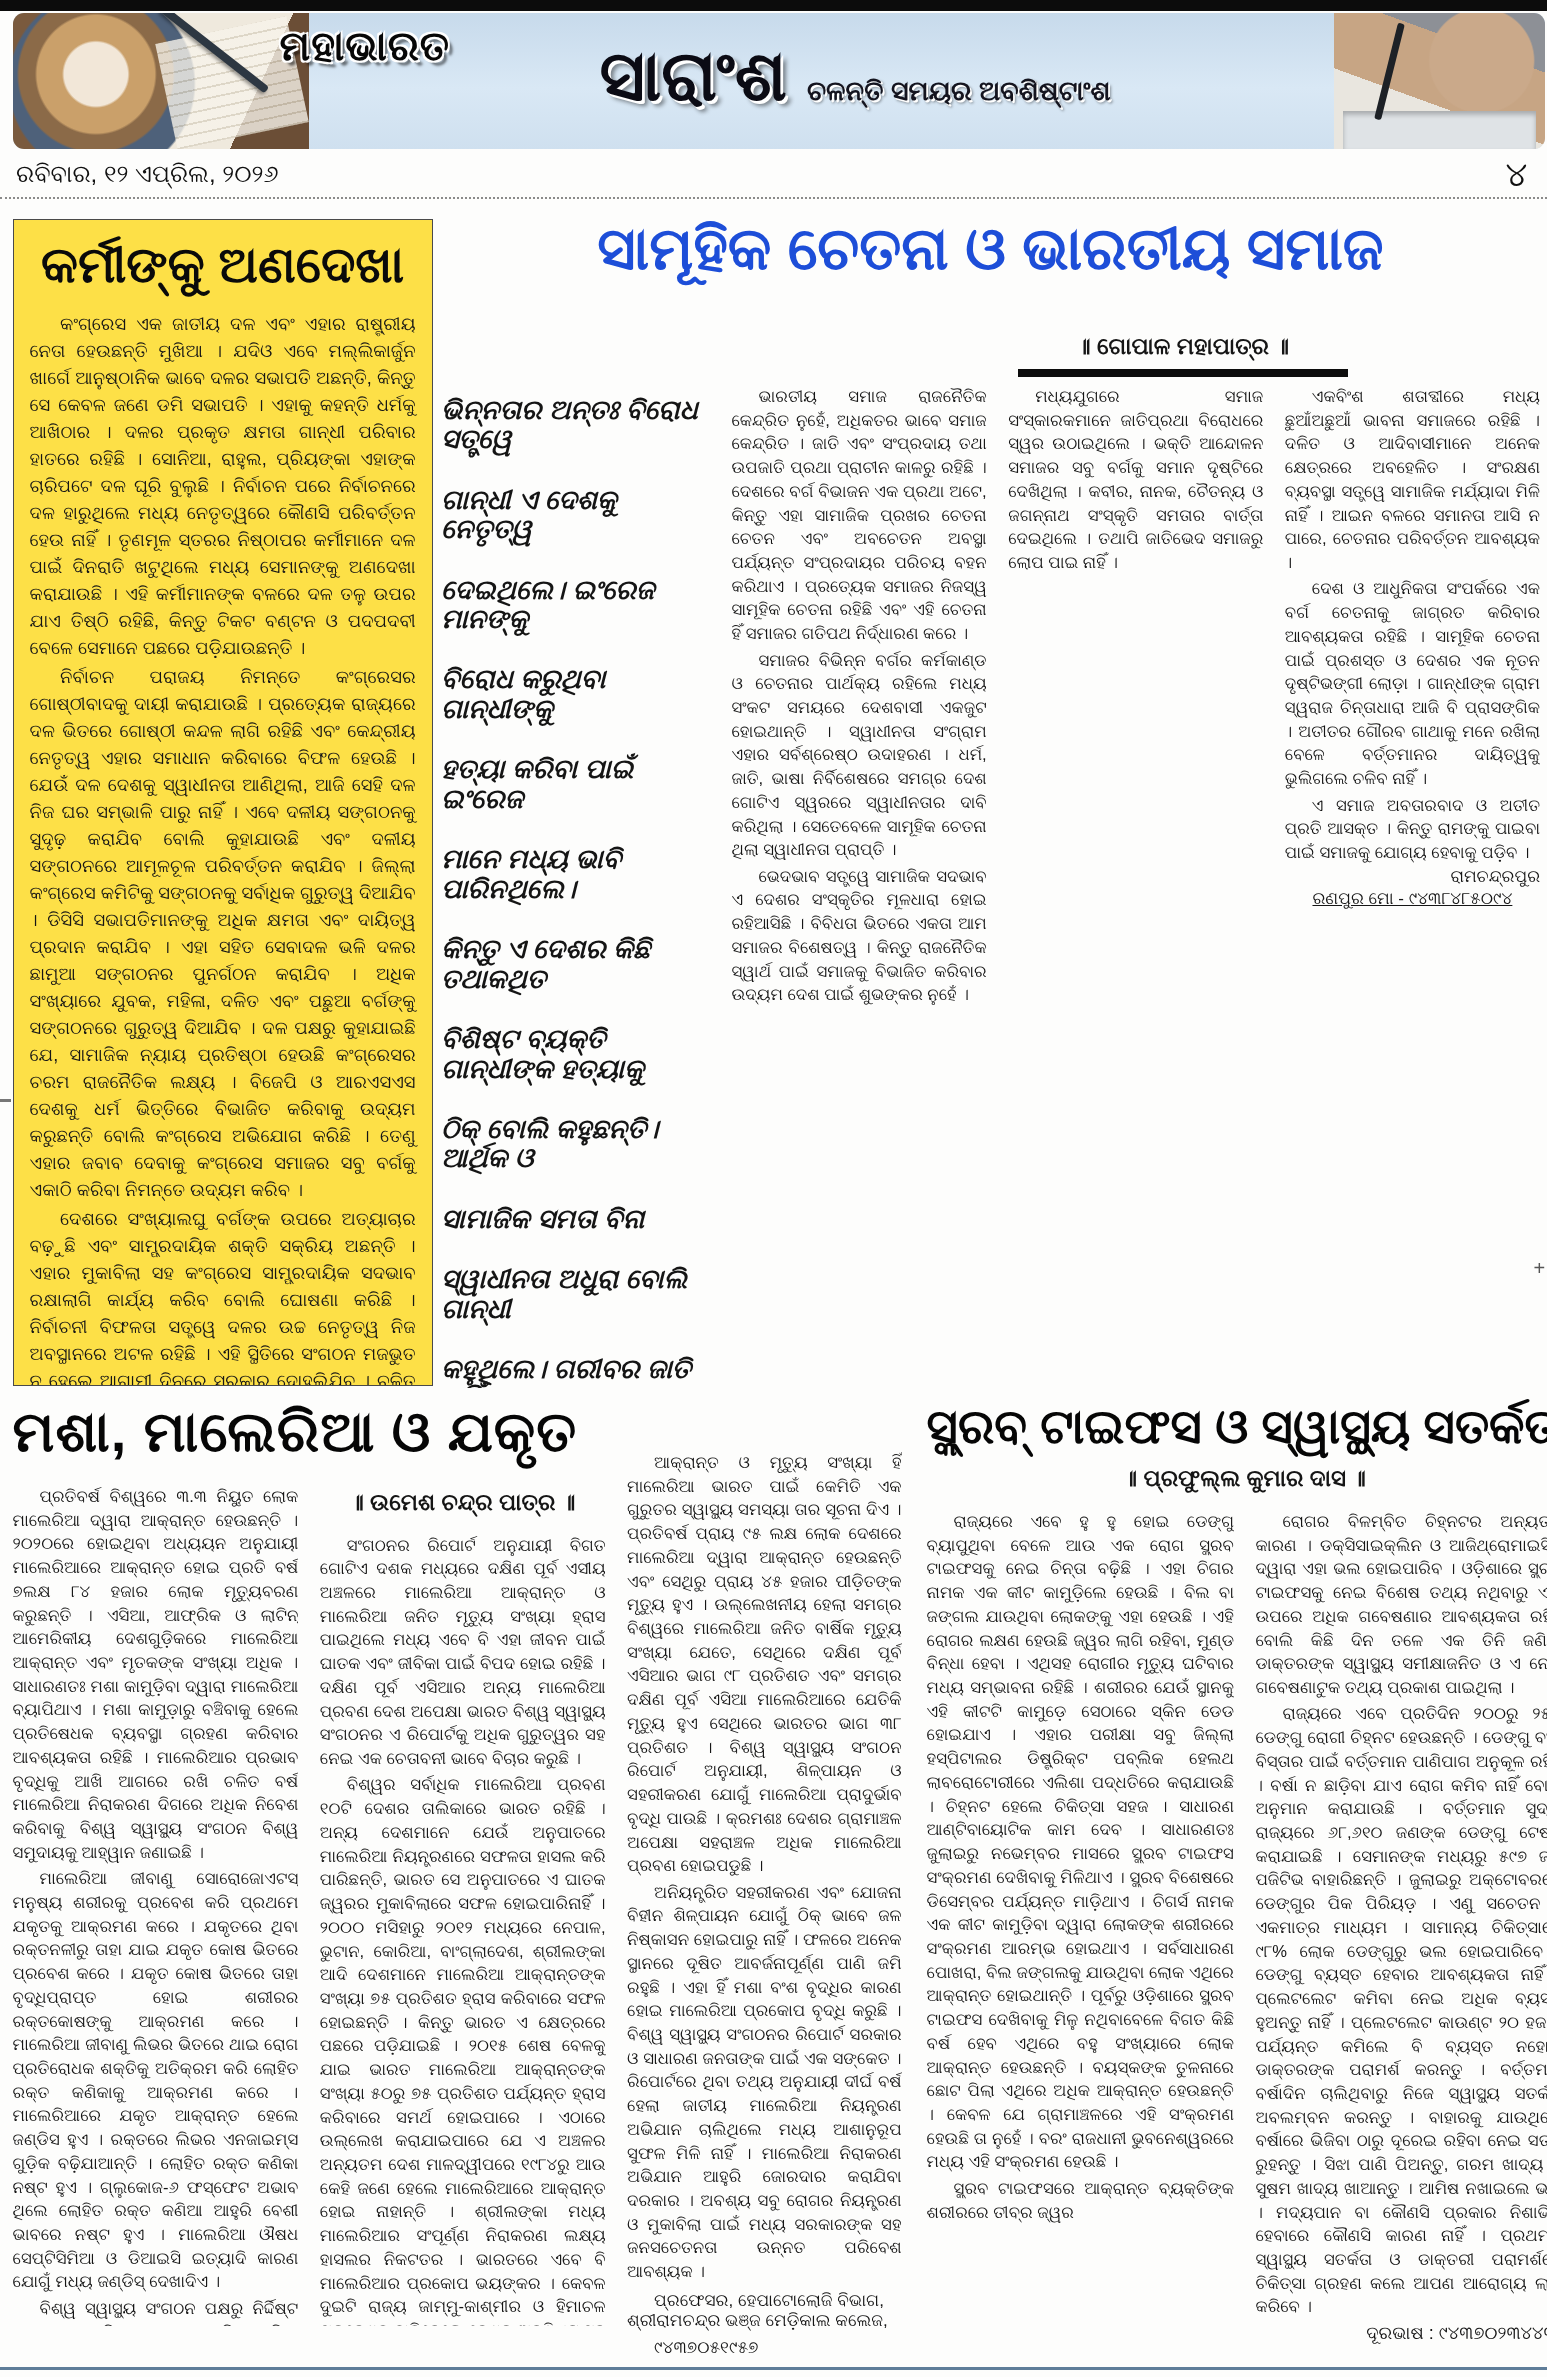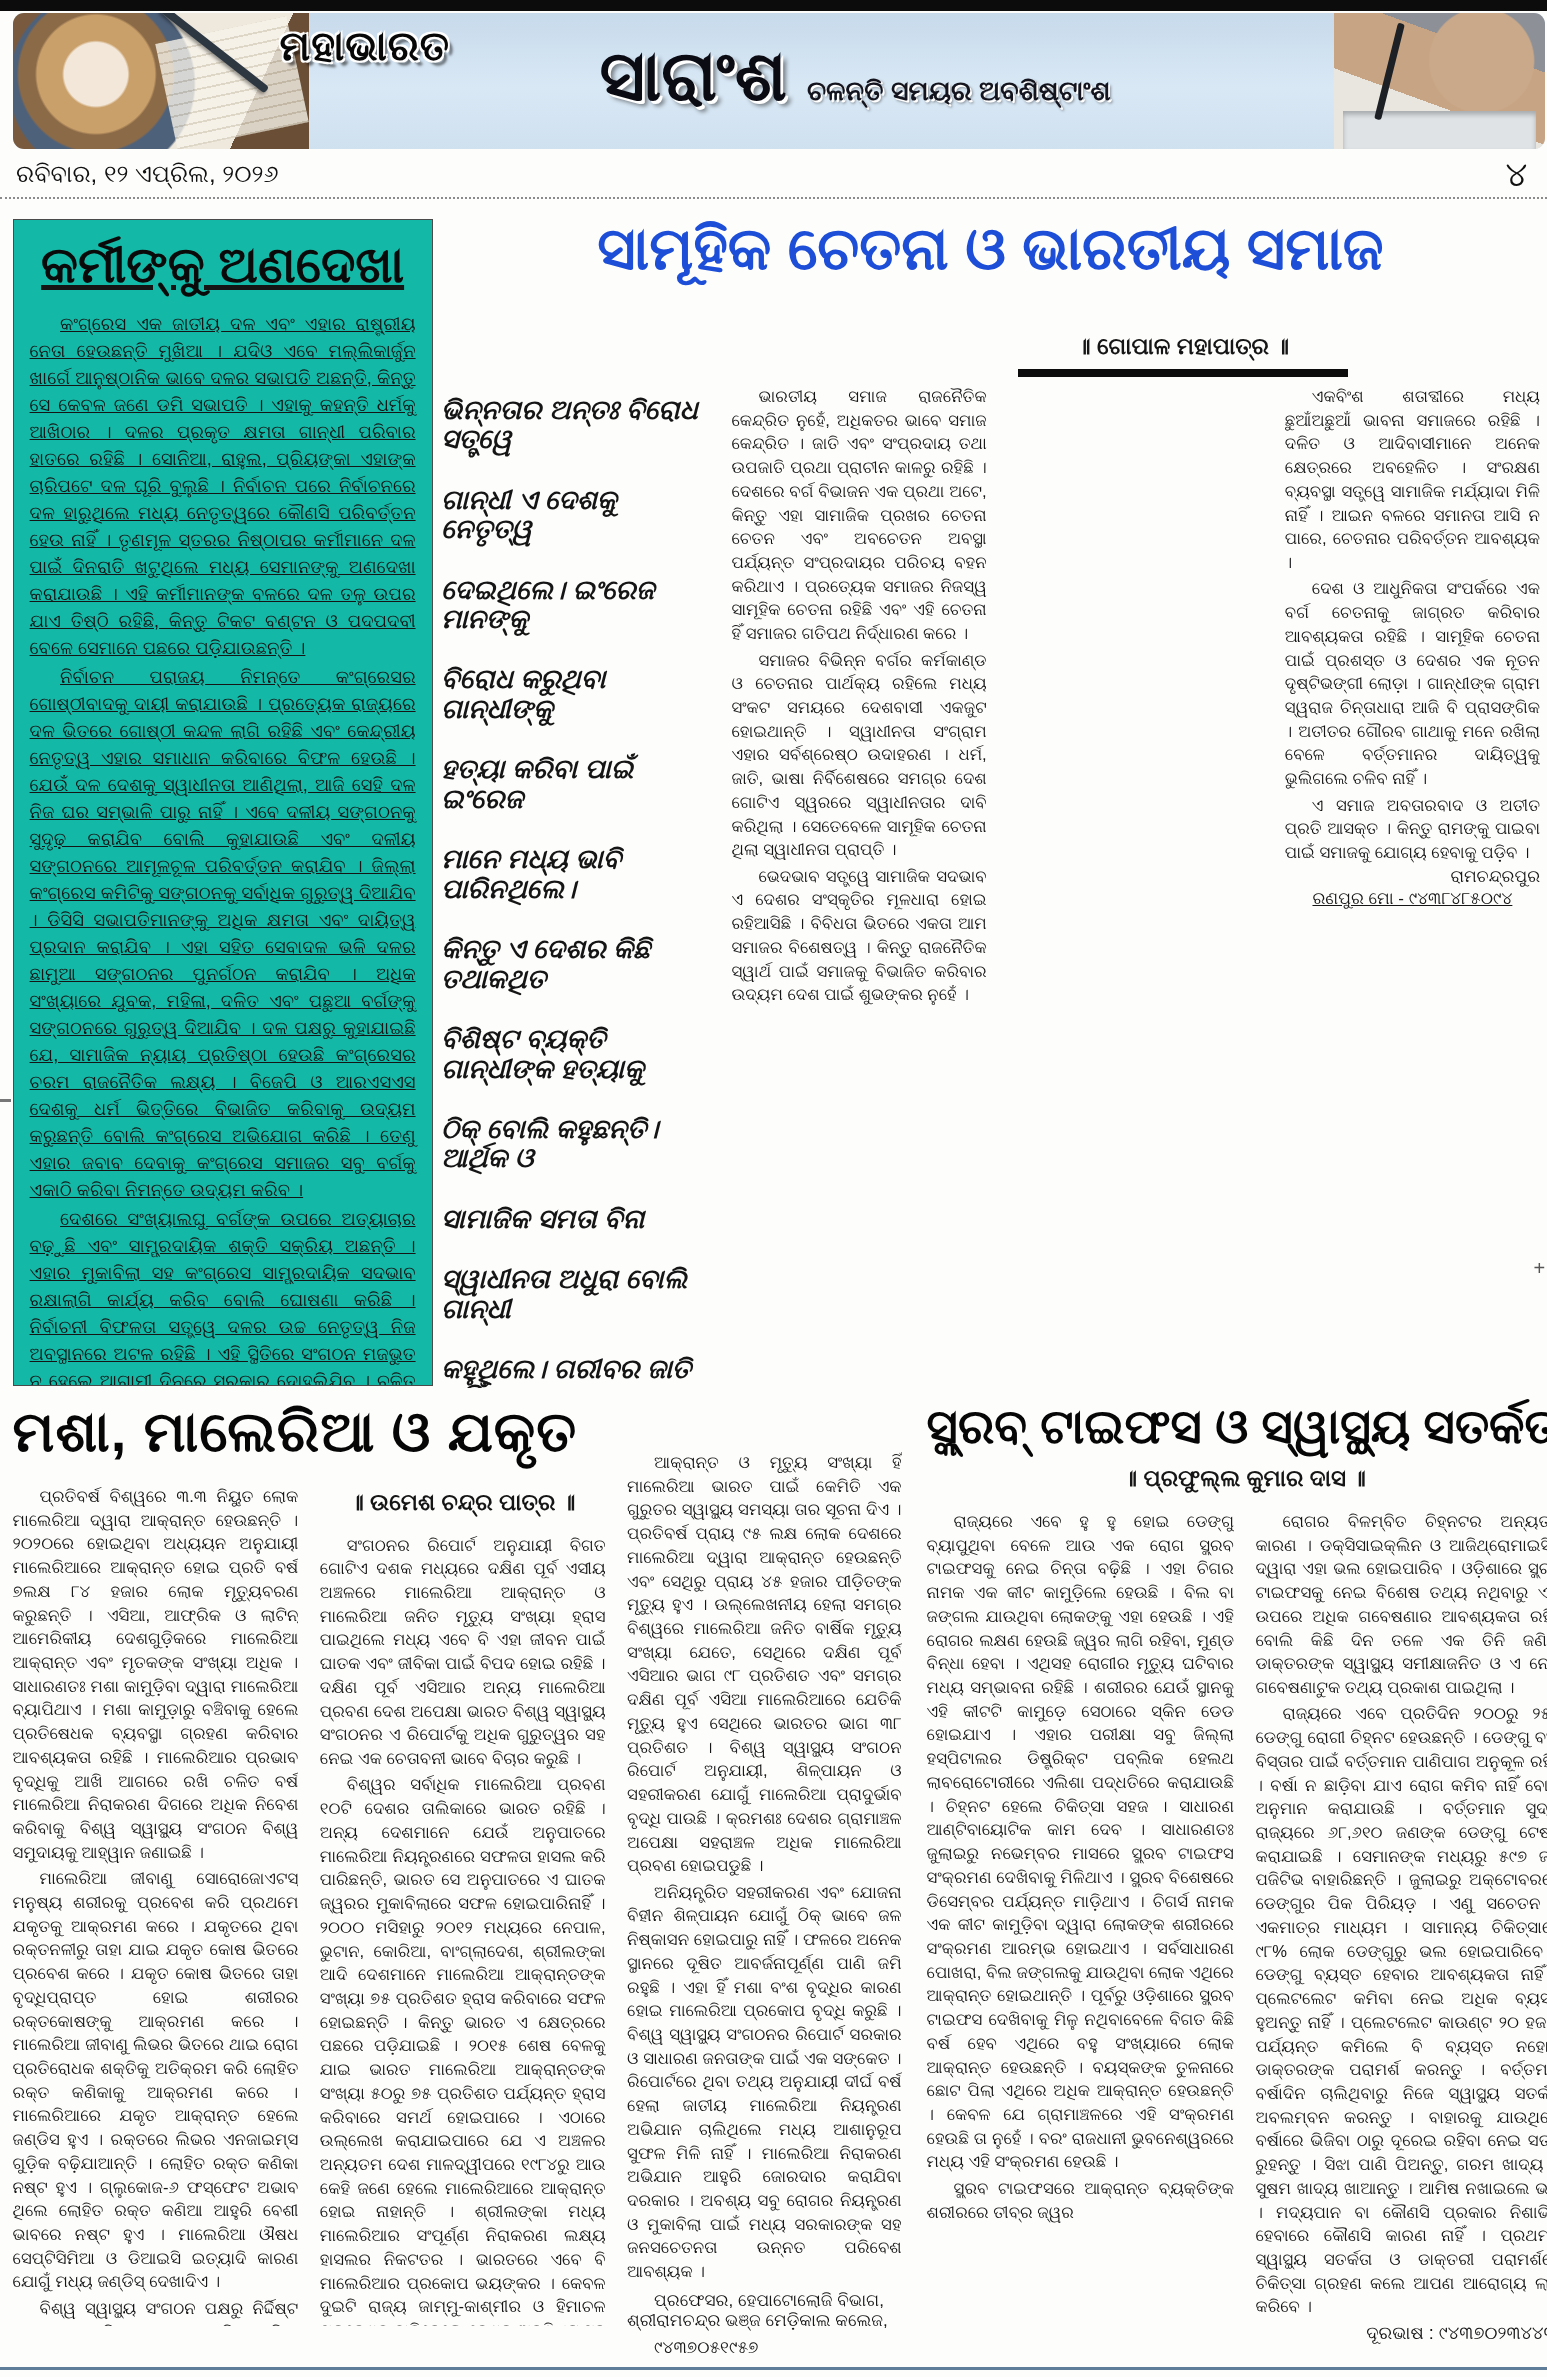--- a/index.html
+++ b/index.html
@@ -33,22 +33,22 @@
   .mast-title{font-size:70px;font-weight:bold;color:#0b0b14;
         text-shadow:2.7px 2.7px 0 #ffffff,5.4px 5.4px 4.5px rgba(0,0,0,.45);}
   .mast-sub{font-size:27px;font-weight:bold;color:#14141f;margin-left:16px;
         text-shadow:1.8px 1.8px 0 #ffffff,2.7px 2.7px 2.7px rgba(0,0,0,.4);}
   
   .dateline{position:absolute;left:16px;top:160px;right:16px;height:30.5px;font-size:24px;color:#101010;}
   .date{position:absolute;left:0;top:0;}
   .pageno{position:absolute;right:3.6px;top:-5.4px;font-size:34px;}
   .dotrule{position:absolute;left:0;top:197px;width:100%;height:0;border-top:2.7px dotted #8a8a8a;}
   
-  .boxart{position:absolute;left:12.6px;top:219px;width:420px;height:1167px;background:#14b8a6;
-          border:1.8px solid #4a4a4a;box-sizing:border-box;padding:14.3px 16px;overflow:hidden;text-decoration:underline;}
+  .boxart{position:absolute;left:12.6px;top:219px;width:420px;height:1167px;background:#fde047;
+          border:1.8px solid #4a4a4a;box-sizing:border-box;padding:14.3px 16px;overflow:hidden;}
   .box-headline{font-size:50px;font-weight:bold;text-align:center;margin:1.8px 0 16px 0;color:#0a0a0a;}
   .boxart .para{font-size:18px;line-height:1.5;text-align:justify;margin:0 0 1.8px 0;text-indent:30.5px;}
   
   .mainart{position:absolute;left:441px;top:215px;width:1099px;height:1173px;}
   .main-headline{font-size:59px;font-weight:bold;text-align:center;white-space:nowrap;color:#1d4ed8;margin:0;}
   .byline-wrap{position:absolute;left:577px;top:118px;width:330px;text-align:center;}
   .byline-main{font-size:23px;font-weight:bold;}
   .byline-bar{height:8px;background:#0d0d0d;margin-top:9px;}
   .main-cols{position:absolute;left:0;top:170px;right:0;bottom:0;display:flex;gap:21.5px;overflow:hidden;}
   .pullquote{width:269px;flex:0 0 269px;padding-top:10.8px;}
@@ -142,20 +142,21 @@
           <p class="para">ବର୍ଗୀୟ ଦୃଷ୍ଟିରୁ ନ୍ୟାୟପୂର୍ଣ୍ଣ</p>
           <p class="para">ଲାଗିପାରେ କିନ୍ତୁ ମଇଲା ସଫା</p>
           <p class="para">କରୁଥିବା ଲୋକଟିର ସାମାଜିକ</p>
         </div>
       <div class="mcol">
           <p class="para">ଭାରତୀୟ ସମାଜ ରାଜନୈତିକ କେନ୍ଦ୍ରିତ ନୁହେଁ, ଅଧିକତର ଭାବେ ସମାଜ କେନ୍ଦ୍ରିତ । ଜାତି ଏବଂ ସଂପ୍ରଦାୟ ତଥା ଉପଜାତି ପ୍ରଥା ପ୍ରାଚୀନ କାଳରୁ ରହିଛି । ଦେଶରେ ବର୍ଗ ବିଭାଜନ ଏକ ପ୍ରଥା ଅଟେ, କିନ୍ତୁ ଏହା ସାମାଜିକ ପ୍ରଖର ଚେତନା ଚେତନ ଏବଂ ଅବଚେତନ ଅବସ୍ଥା ପର୍ଯ୍ୟନ୍ତ ସଂପ୍ରଦାୟର ପରିଚୟ ବହନ କରିଥାଏ । ପ୍ରତ୍ୟେକ ସମାଜର ନିଜସ୍ୱ ସାମୂହିକ ଚେତନା ରହିଛି ଏବଂ ଏହି ଚେତନା ହିଁ ସମାଜର ଗତିପଥ ନିର୍ଦ୍ଧାରଣ କରେ ।</p>
           <p class="para">ସମାଜର ବିଭିନ୍ନ ବର୍ଗର କର୍ମକାଣ୍ଡ ଓ ଚେତନାର ପାର୍ଥକ୍ୟ ରହିଲେ ମଧ୍ୟ ସଂକଟ ସମୟରେ ଦେଶବାସୀ ଏକଜୁଟ ହୋଇଥାନ୍ତି । ସ୍ୱାଧୀନତା ସଂଗ୍ରାମ ଏହାର ସର୍ବଶ୍ରେଷ୍ଠ ଉଦାହରଣ । ଧର୍ମ, ଜାତି, ଭାଷା ନିର୍ବିଶେଷରେ ସମଗ୍ର ଦେଶ ଗୋଟିଏ ସ୍ୱରରେ ସ୍ୱାଧୀନତାର ଦାବି କରିଥିଲା । ସେତେବେଳେ ସାମୂହିକ ଚେତନା ଥିଲା ସ୍ୱାଧୀନତା ପ୍ରାପ୍ତି ।</p>
           <p class="para">ଭେଦଭାବ ସତ୍ତ୍ୱେ ସାମାଜିକ ସଦଭାବ ଏ ଦେଶର ସଂସ୍କୃତିର ମୂଳଧାରା ହୋଇ ରହିଆସିଛି । ବିବିଧତା ଭିତରେ ଏକତା ଆମ ସମାଜର ବିଶେଷତ୍ୱ । କିନ୍ତୁ ରାଜନୈତିକ ସ୍ୱାର୍ଥ ପାଇଁ ସମାଜକୁ ବିଭାଜିତ କରିବାର ଉଦ୍ୟମ ଦେଶ ପାଇଁ ଶୁଭଙ୍କର ନୁହେଁ ।</p>
         </div>
       <div class="mcol">
+          <p class="para">ମଧ୍ୟଯୁଗରେ ସମାଜ ସଂସ୍କାରକମାନେ ଜାତିପ୍ରଥା ବିରୋଧରେ ସ୍ୱର ଉଠାଇଥିଲେ । ଭକ୍ତି ଆନ୍ଦୋଳନ ସମାଜର ସବୁ ବର୍ଗକୁ ସମାନ ଦୃଷ୍ଟିରେ ଦେଖିଥିଲା । କବୀର, ନାନକ, ଚୈତନ୍ୟ ଓ ଜଗନ୍ନାଥ ସଂସ୍କୃତି ସମତାର ବାର୍ତ୍ତା ଦେଇଥିଲେ । ତଥାପି ଜାତିଭେଦ ସମାଜରୁ ଲୋପ ପାଇ ନାହିଁ ।</p>
         </div>
       <div class="mcol">
         <div>
             <p class="para">ଏକବିଂଶ ଶତାବ୍ଦୀରେ ମଧ୍ୟ ଛୁଆଁଅଛୁଆଁ ଭାବନା ସମାଜରେ ରହିଛି । ଦଳିତ ଓ ଆଦିବାସୀମାନେ ଅନେକ କ୍ଷେତ୍ରରେ ଅବହେଳିତ । ସଂରକ୍ଷଣ ବ୍ୟବସ୍ଥା ସତ୍ତ୍ୱେ ସାମାଜିକ ମର୍ଯ୍ୟାଦା ମିଳି ନାହିଁ । ଆଇନ ବଳରେ ସମାନତା ଆସି ନ ପାରେ, ଚେତନାର ପରିବର୍ତ୍ତନ ଆବଶ୍ୟକ ।</p>
             <p class="para">ଦେଶ ଓ ଆଧୁନିକତା ସଂପର୍କରେ ଏକ ବର୍ଗ ଚେତନାକୁ ଜାଗ୍ରତ କରିବାର ଆବଶ୍ୟକତା ରହିଛି । ସାମୂହିକ ଚେତନା ପାଇଁ ପ୍ରଶସ୍ତ ଓ ଦେଶର ଏକ ନୂତନ ଦୃଷ୍ଟିଭଙ୍ଗୀ ଲୋଡ଼ା । ଗାନ୍ଧୀଙ୍କ ଗ୍ରାମ ସ୍ୱରାଜ ଚିନ୍ତାଧାରା ଆଜି ବି ପ୍ରାସଙ୍ଗିକ । ଅତୀତର ଗୌରବ ଗାଥାକୁ ମନେ ରଖିଲା ବେଳେ ବର୍ତ୍ତମାନର ଦାୟିତ୍ୱକୁ ଭୁଲିଗଲେ ଚଳିବ ନାହିଁ ।</p>
             <p class="para">ଏ ସମାଜ ଅବତାରବାଦ ଓ ଅତୀତ ପ୍ରତି ଆସକ୍ତ । କିନ୍ତୁ ରାମଙ୍କୁ ପାଇବା ପାଇଁ ସମାଜକୁ ଯୋଗ୍ୟ ହେବାକୁ ପଡ଼ିବ ।</p>
           </div>
         <div class="sign-place">ରାମଚନ୍ଦ୍ରପୁର</div>
         <div class="sign-contact">ରଣପୁର ମୋ - ୯୪୩୮୪୮୫୦୯୪</div>
       </div>

